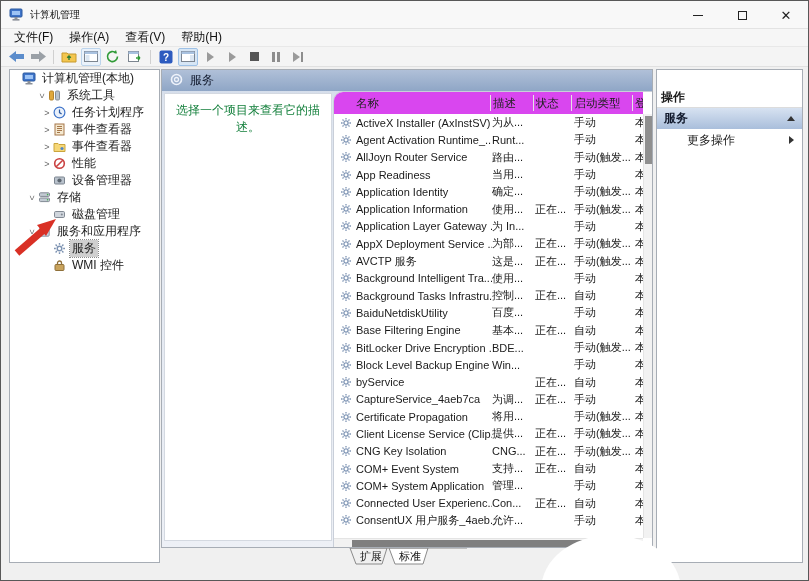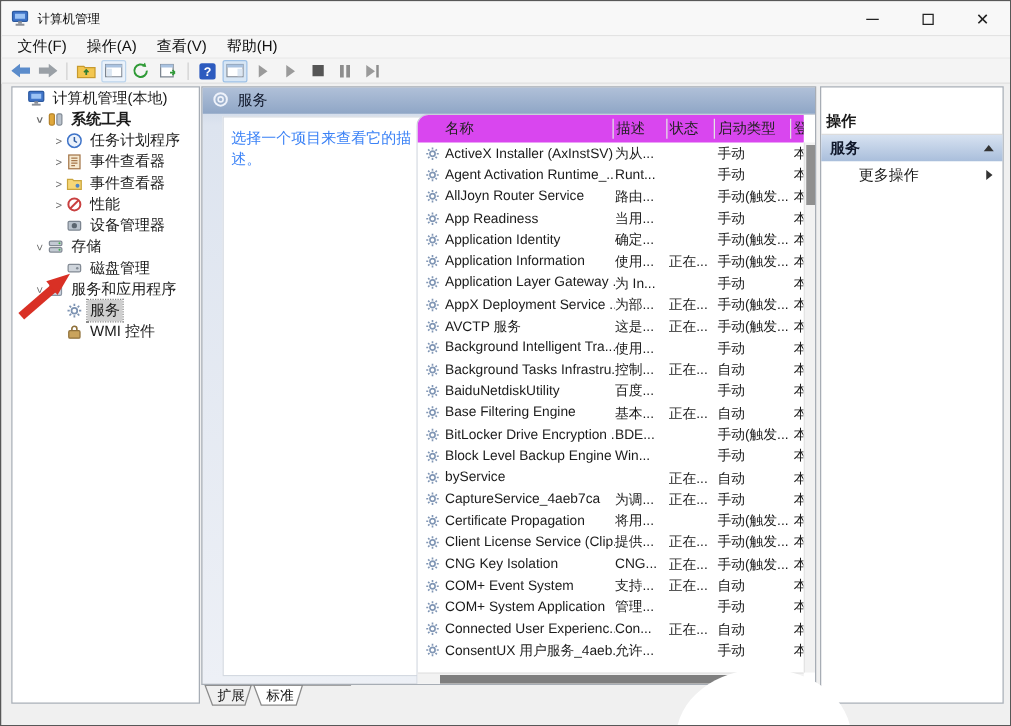--- a/index.html
+++ b/index.html
@@ -33,36 +33,36 @@
   
   #tree-panel { position:absolute; left:8px; top:68px; width:151px; height:494px; background:#fff; border:1px solid #a7adb5; overflow:hidden; }
   .tree-row { display:flex; align-items:center; height:17px; font-size:12px; white-space:nowrap; }
   .tree-row .chev { width:10px; font-size:9px; color:#666; text-align:center; flex:0 0 10px; }
   .chev.exp { transform:rotate(90deg); }
   .tree-row .t-ico { width:15px; display:flex; justify-content:center; flex:0 0 15px; margin-right:3px; }
   .tree-label { padding:0 2px; }
   .tree-row.selected .tree-label { background:#cfcfcf; outline:1px dotted #8a8a8a; }
   #middle-panel { position:absolute; left:160px; top:68px; width:492px; height:479px; border:1px solid #a7adb5; background:linear-gradient(180deg,#c2cfe2 0,#dde4ef 30px,#edf0f6 100%); overflow:hidden; }
   #svc-header { position:absolute; left:0; top:0; right:0; height:21px; background:linear-gradient(180deg,#b0c0d8,#8fa6c6); display:flex; align-items:center; padding-left:8px; gap:7px; color:#10182b; font-size:12px; }
-  #desc-card { position:absolute; left:16px; top:23px; width:168px; height:448px; background:#fff; border:1px solid #d4d9e1; padding:8px 6px; font-size:12px; color:#3b82f6; }
+  #desc-card { position:absolute; left:2px; top:23px; width:168px; height:448px; background:#fff; border:1px solid #d4d9e1; padding:8px 6px; font-size:12px; color:#15803d;text-align:center; }
   #list-card { position:absolute; left:171px; top:21px; width:320px; height:457px; background:#fff; border-radius:10px 0 0 0; border-left:1px solid #c9cfd9; border-top:1px solid #c9cfd9; overflow:hidden; }
   #col-headers { position:absolute; left:0; top:0; right:10px; height:22px; display:flex; align-items:center; font-size:11.5px; color:#222; background:#d946ef; }
   .col-h { padding-left:2px; border-right:1px solid #e4e4e4; height:16px; line-height:16px; overflow:hidden; white-space:nowrap; }
   #rows { position:absolute; left:0; top:22px; right:10px; bottom:10px; overflow:hidden; }
   .svc-row { display:flex; align-items:center; height:17.3px; font-size:11px; white-space:nowrap; }
   .cell { overflow:hidden; white-space:nowrap; flex-shrink:0; }
   .c-ico { width:22px; display:flex; justify-content:flex-end; padding-right:4px; flex:0 0 22px; }
   .c-name { width:136px; } .c-desc { width:43px; } .c-status { width:39px; } .c-startup { width:61px; } .c-logon { width:10px; }
   
   #vscroll { position:absolute; right:0; top:22px; bottom:10px; width:10px; background:#f2f2f2; border-left:1px solid #e4e4e4; }
   #vthumb { position:absolute; left:1px; right:1px; top:2px; height:48px; background:#8f8f8f; }
   #hscroll { position:absolute; left:0; right:10px; bottom:0; height:10px; background:#f2f2f2; border-top:1px solid #e4e4e4; }
   #hthumb { position:absolute; top:1px; bottom:1px; left:18px; right:22px; background:#7f7f7f; }
   
-  #tabbar { position:absolute; left:160px; top:547px; width:492px; height:18px; }
+  #tabbar { position:absolute; left:160px; top:547px; width:492px; height:18px;text-align:center; }
   
   #actions-panel { position:absolute; left:655px; top:68px; width:147px; height:494px; background:#fff; border:1px solid #a7adb5; }
   #actions-title { height:21px; display:flex; align-items:center; padding-left:4px; font-weight:bold; font-size:12px; border-bottom:1px solid #dcdcdc;margin-top:17px; }
   #actions-section { height:21px; display:flex; align-items:center; padding:0 7px; font-size:12px; font-weight:bold; color:#10182b; background:linear-gradient(180deg,#d7e2f1,#a9bedb); justify-content:space-between; }
   #more-actions { height:22px; display:flex; align-items:center; padding:0 8px 0 30px; font-size:12px; justify-content:space-between; }
   .tri-right { width:0; height:0; border-left:5px solid #333; border-top:4px solid transparent; border-bottom:4px solid transparent; }
   .tri-up { width:0; height:0; border-bottom:5px solid #333; border-left:4px solid transparent; border-right:4px solid transparent; }
   
   #red-arrow { position:absolute; left:8px; top:216px; z-index:40; }
   #white-blob { position:absolute; left:540px; top:534px; width:140px; height:110px; background:#fff; border-radius:50%; z-index:50; }
@@ -184,21 +184,21 @@
         <span class="t-ico">
           <svg width="15" height="13">
             <rect x="1" y="1" width="12" height="8" rx="1" fill="#3f74c9" stroke="#2c5aa0"></rect>
             <rect x="3" y="3" width="8" height="4" fill="#9cc3f5"></rect>
             <rect x="5.5" y="9" width="3" height="2" fill="#8a8f98"></rect>
             <rect x="3.5" y="11" width="7" height="1.5" fill="#8a8f98"></rect>
           </svg>
         </span>
         <span class="tree-label">计算机管理(本地)</span>
       </div>
-      <div class="tree-row" style="padding-left: 17px; font-weight: bold;">
+      <div class="tree-row" style="padding-left: 27px;">
         <span class="chev exp">&gt;</span>
         <span class="t-ico">
           <svg width="13" height="13">
             <rect x="1.5" y="2" width="4" height="9" rx="1.2" fill="#e0a83c" stroke="#b5832a"></rect>
             <rect x="7.5" y="2" width="4" height="9" rx="1.2" fill="#b9c2cc" stroke="#848d97"></rect>
           </svg>
         </span>
         <span class="tree-label">系统工具</span>
       </div>
       <div class="tree-row" style="padding-left: 32px;">

